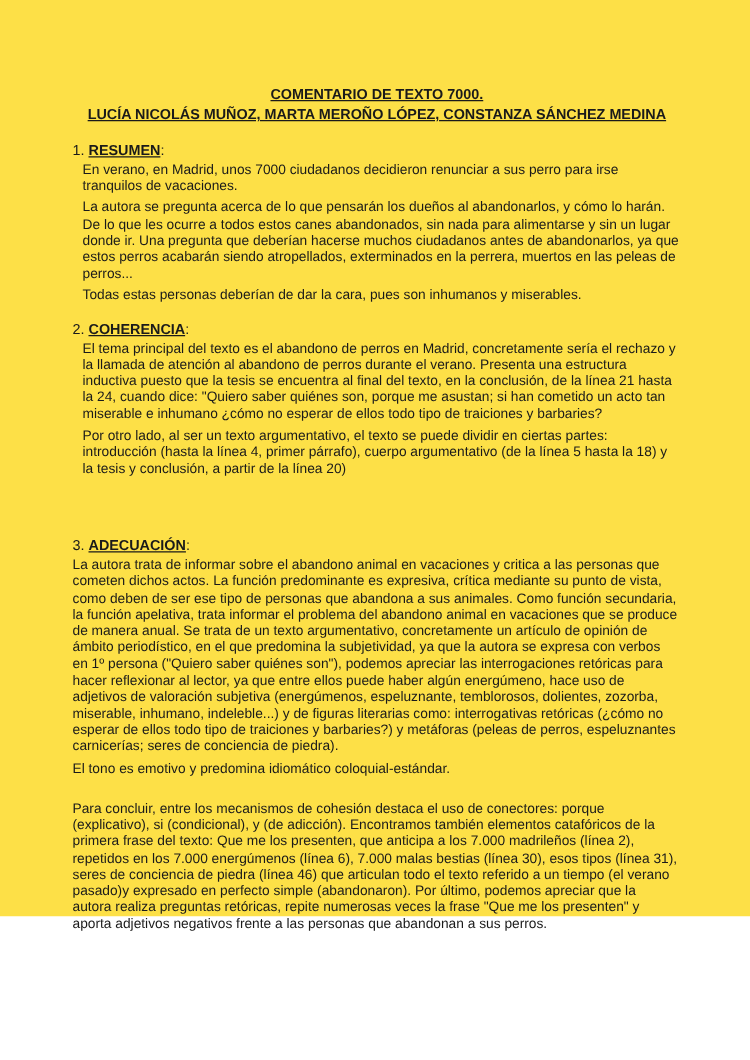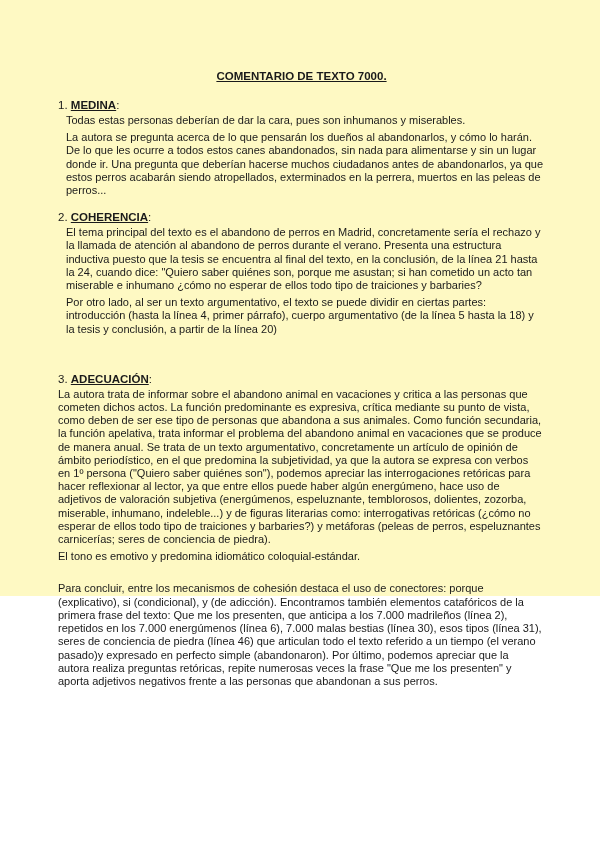--- a/index.html
+++ b/index.html
@@ -10,23 +10,23 @@
   body {
     width: 600px;
     height: 848px;
     font-family: "Liberation Sans", "DejaVu Sans", sans-serif;
     color: #1a1a1a;
     overflow: hidden;
   }
   .page {
     box-sizing: border-box;
     width: 600px;
-    height: 596px;
+    height: 733px;
     padding: 68px 55px 0 58px;
-    background: #fef9c3;
+    background: #fde047;
   }
   .title-block {
     text-align: center;
     font-weight: bold;
     font-size: 11.5px;
     line-height: 16px;
     margin-bottom: 14px;
   }
   .title-block .tline {
     text-decoration: underline;
@@ -47,37 +47,39 @@
   }
   .sec-body { }
   .sec-body.indent { padding-left: 8px; }
   .sec-body p {
     margin: 0 0 4px 0;
     font-size: 11px;
     line-height: 13.2px;
     max-width: 484px;
   }
   .mt-1 { margin-top: 13px; }  
-  .mt-2 { margin-top: 36px; }  
+  .mt-2 { margin-top: 48px; }  
   .mt-3 { margin-top: 19px; }  
 </style>
 </head>
 <body>
 
 <div class="page">
 
   <div class="title-block">
     <div class="tline">COMENTARIO DE TEXTO 7000.</div>
+    <div class="tline">LUCÍA NICOLÁS MUÑOZ, MARTA MEROÑO LÓPEZ, CONSTANZA SÁNCHEZ MEDINA</div>
   </div>
 
   <div class="section">
-    <div class="section-heading"><span class="num">1.</span> <span class="hword">MEDINA</span><span class="colon">:</span></div>
+    <div class="section-heading"><span class="num">1.</span> <span class="hword">RESUMEN</span><span class="colon">:</span></div>
     <div class="sec-body indent">
+      <p>En verano, en Madrid, unos 7000 ciudadanos decidieron renunciar a sus perro para irse tranquilos de vacaciones.</p>
+      <p>La autora se pregunta acerca de lo que pensarán los dueños al abandonarlos, y cómo lo harán. De lo que les ocurre a todos estos canes abandonados, sin nada para alimentarse y sin un lugar donde ir. Una pregunta que deberían hacerse muchos ciudadanos antes de abandonarlos, ya que estos perros acabarán siendo atropellados, exterminados en la perrera, muertos en las peleas de perros...</p>
       <p>Todas estas personas deberían de dar la cara, pues son inhumanos y miserables.</p>
-      <p>La autora se pregunta acerca de lo que pensarán los dueños al abandonarlos, y cómo lo harán. De lo que les ocurre a todos estos canes abandonados, sin nada para alimentarse y sin un lugar donde ir. Una pregunta que deberían hacerse muchos ciudadanos antes de abandonarlos, ya que estos perros acabarán siendo atropellados, exterminados en la perrera, muertos en las peleas de perros...</p>
     </div>
   </div>
 
   <div class="section mt-1">
     <div class="section-heading"><span class="num">2.</span> <span class="hword">COHERENCIA</span><span class="colon">:</span></div>
     <div class="sec-body indent">
       <p>El tema principal del texto es el abandono de perros en Madrid, concretamente sería el rechazo y la llamada de atención al abandono de perros durante el verano. Presenta una estructura inductiva puesto que la tesis se encuentra al final del texto, en la conclusión, de la línea 21 hasta la 24, cuando dice: "Quiero saber quiénes son, porque me asustan; si han cometido un acto tan miserable e inhumano ¿cómo no esperar de ellos todo tipo de traiciones y barbaries?</p>
       <p>Por otro lado, al ser un texto argumentativo, el texto se puede dividir en ciertas partes: introducción (hasta la línea 4, primer párrafo), cuerpo argumentativo (de la línea 5 hasta la 18) y la tesis y conclusión, a partir de la línea 20)</p>
     </div>
   </div>

